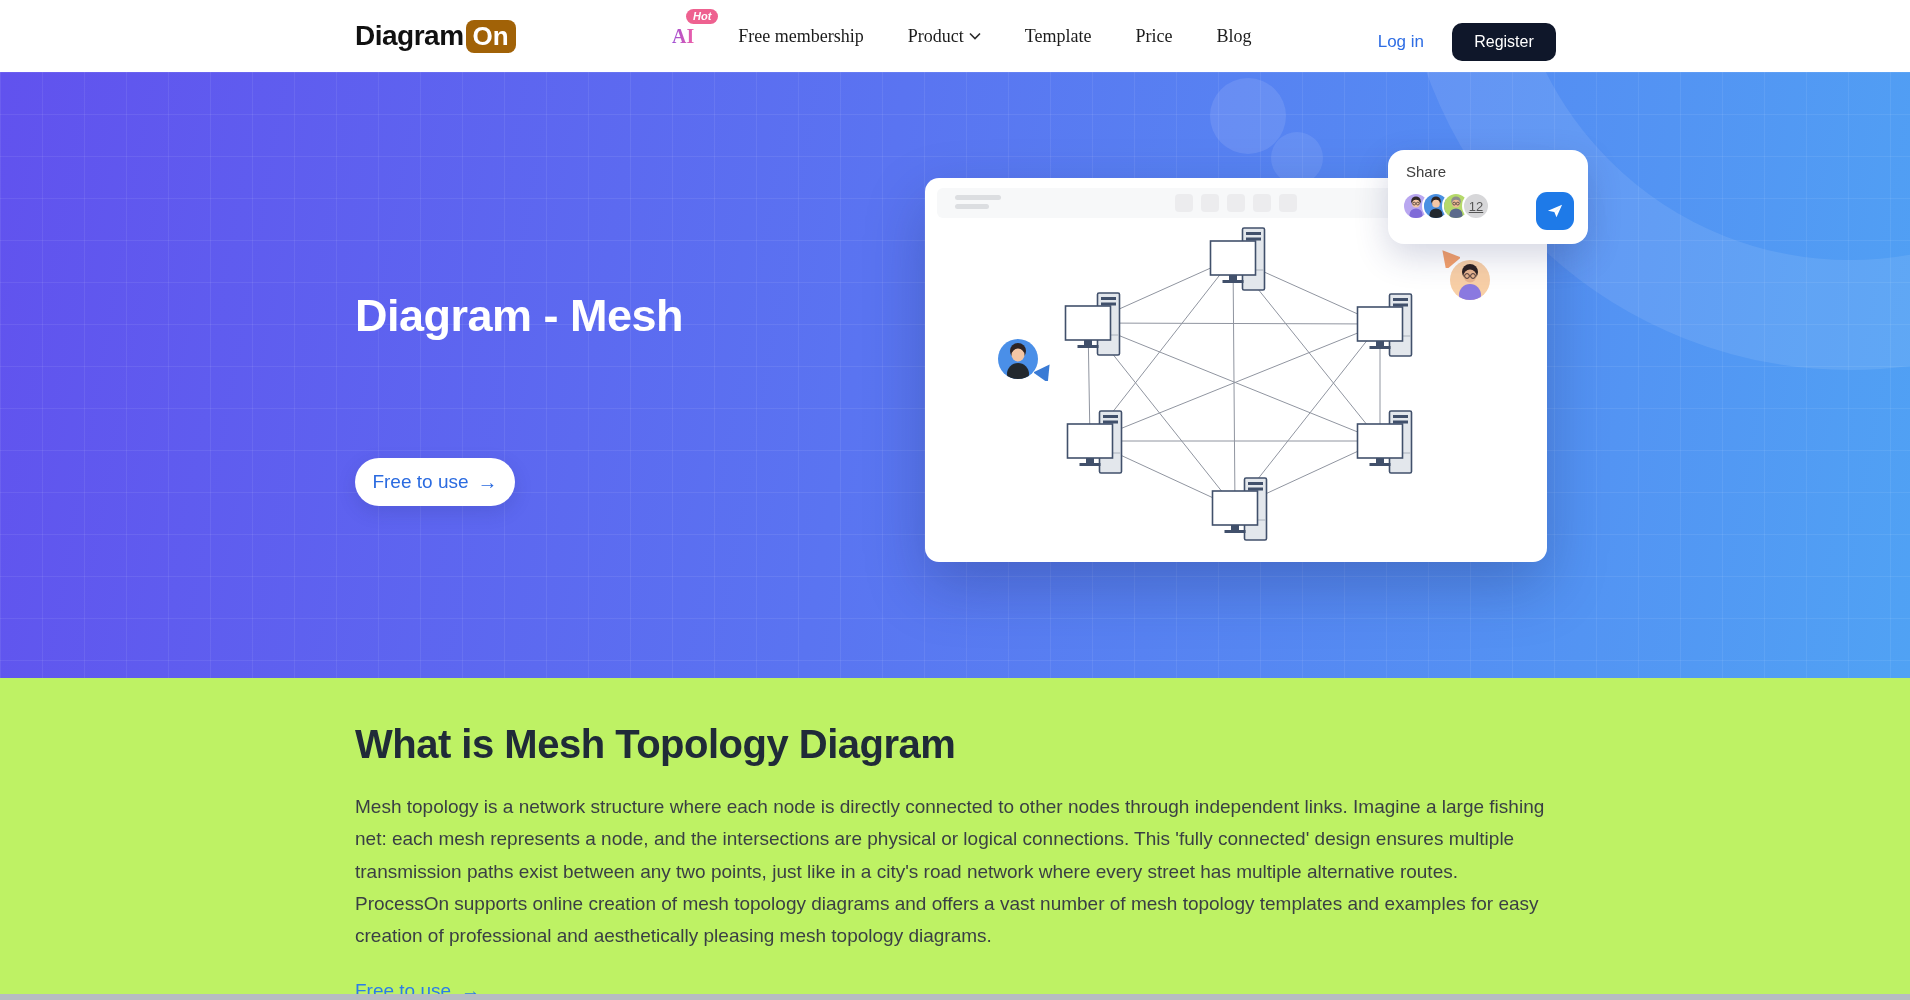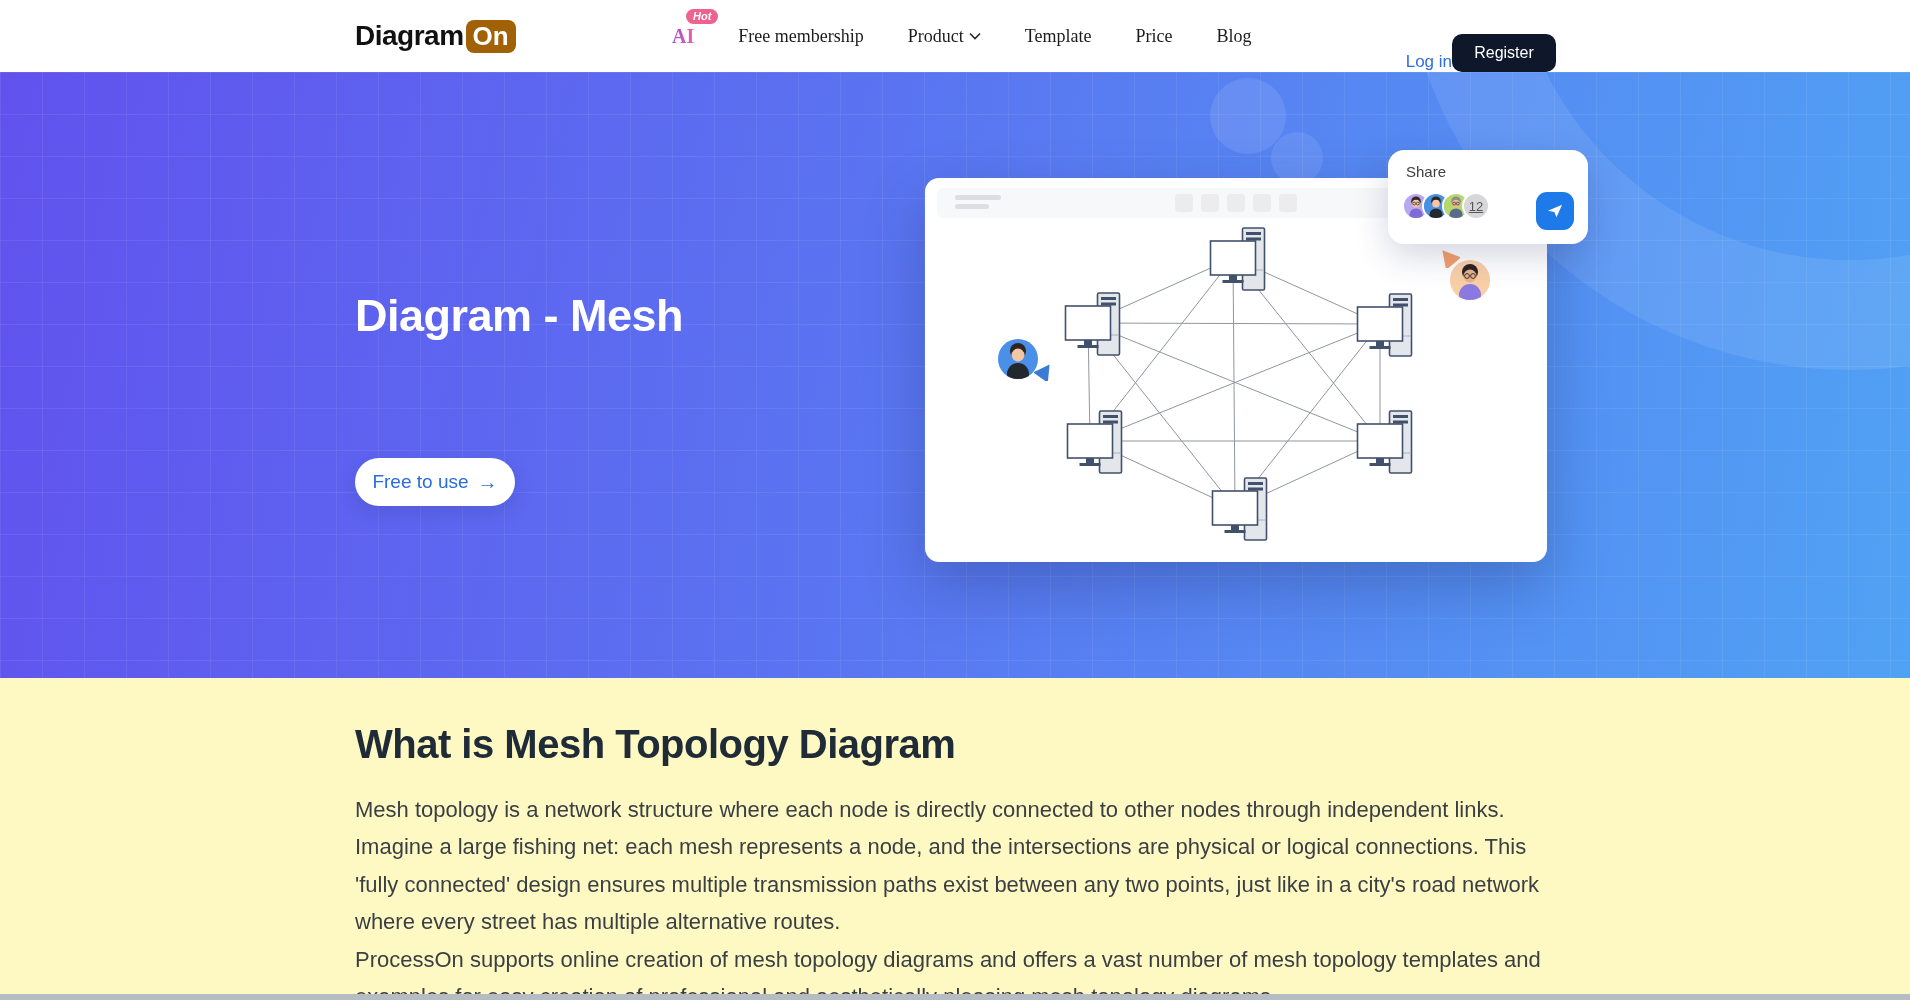--- a/index.html
+++ b/index.html
@@ -15,21 +15,21 @@
   .nav-menu { position:absolute; left:672px; top:0; height:72px; display:flex; align-items:center; gap:44px; }
   .nav-item { font-family:"Liberation Serif", serif; font-size:18px; color:#1c1c1c; cursor:pointer;
     display:flex; align-items:center; gap:5px; position:relative; }
   .ai-text { font-family:"Liberation Serif", serif; font-weight:bold; font-size:20px;
     background:linear-gradient(90deg,#9c4fd6,#ef5fa8);
     -webkit-background-clip:text; background-clip:text; color:transparent; }
   .hot-badge { position:absolute; top:-16px; left:14px; background:#ee6190; color:#fff;
     font-family:"Liberation Sans", sans-serif; font-style:italic; font-size:11px; font-weight:bold;
     padding:1px 7px 2px; border-radius:8px; }
   .chevron { width:12px; height:8px; display:inline-block; }
-  .nav-right { position:absolute; right:354px; top:0; height:72px; display:flex; align-items:flex-end; }
+  .nav-right { position:absolute; right:354px; top:0; height:83px; display:flex; align-items:center; gap:28px; }
   .login-link { color:#2e6de4; font-size:17px; cursor:pointer; }
   .register-btn { background:#0f172a; color:#fff; font-size:16px; border:none; border-radius:10px;
     width:104px; height:38px; cursor:pointer; }
 
   
   .hero { position:relative; height:606px; overflow:hidden;
     background:linear-gradient(100deg,#6152ee 0%, #5a74f1 45%, #50a2f4 100%); }
   .grid-overlay { position:absolute; inset:0;
     background-image:linear-gradient(rgba(255,255,255,.07) 1px, transparent 1px),
                      linear-gradient(90deg, rgba(255,255,255,.07) 1px, transparent 1px);
@@ -71,24 +71,24 @@
     border-radius:16px; box-shadow:0 12px 34px rgba(40,50,110,.20); z-index:20; }
   .share-title { position:absolute; left:18px; top:13px; font-size:15px; color:#404040; }
   .share-avatars { position:absolute; left:14px; top:42px; display:flex; align-items:center; }
   .share-avatars .avatar { width:28px; height:28px; border:2px solid #fff; margin-right:-8px; }
   .count-badge { width:28px; height:28px; border-radius:50%; background:#d7d7d9; color:#555;
     font-size:13px; display:flex; align-items:center; justify-content:center; border:2px solid #fff; z-index:1;text-decoration:underline; }
   .send-btn { position:absolute; right:14px; top:42px; width:38px; height:38px; background:#1e7ae8;
     border:none; border-radius:11px; cursor:pointer; display:flex; align-items:center; justify-content:center; }
 
   
-  .content { position:relative; height:322px; background:#fef9c3; }
+  .content { position:relative; height:322px; background:#bef264; }
   .content-inner { position:absolute; left:355px; top:44px; width:1200px; }
   .content-heading { font-size:40px; font-weight:bold; color:#202b38; letter-spacing:-0.5px; margin-bottom:24px; }
-  .content-text p { font-size:22px; color:#3a3f44; line-height:1.7; }
+  .content-text p { font-size:19px; color:#3a3f44; line-height:1.7; }
   .text-link { margin-top:28px; display:inline-flex; align-items:center; gap:10px; color:#2b7ce9;
     font-size:19px; cursor:pointer; }
   .bottom-strip { position:absolute; left:0; bottom:0; width:100%; height:6px; background:#b6bcc2; }
 </style>
 </head>
 <body>
 
 <div class="topnav">
   <div class="logo">
     <span class="logo-part1">Diagram</span>

